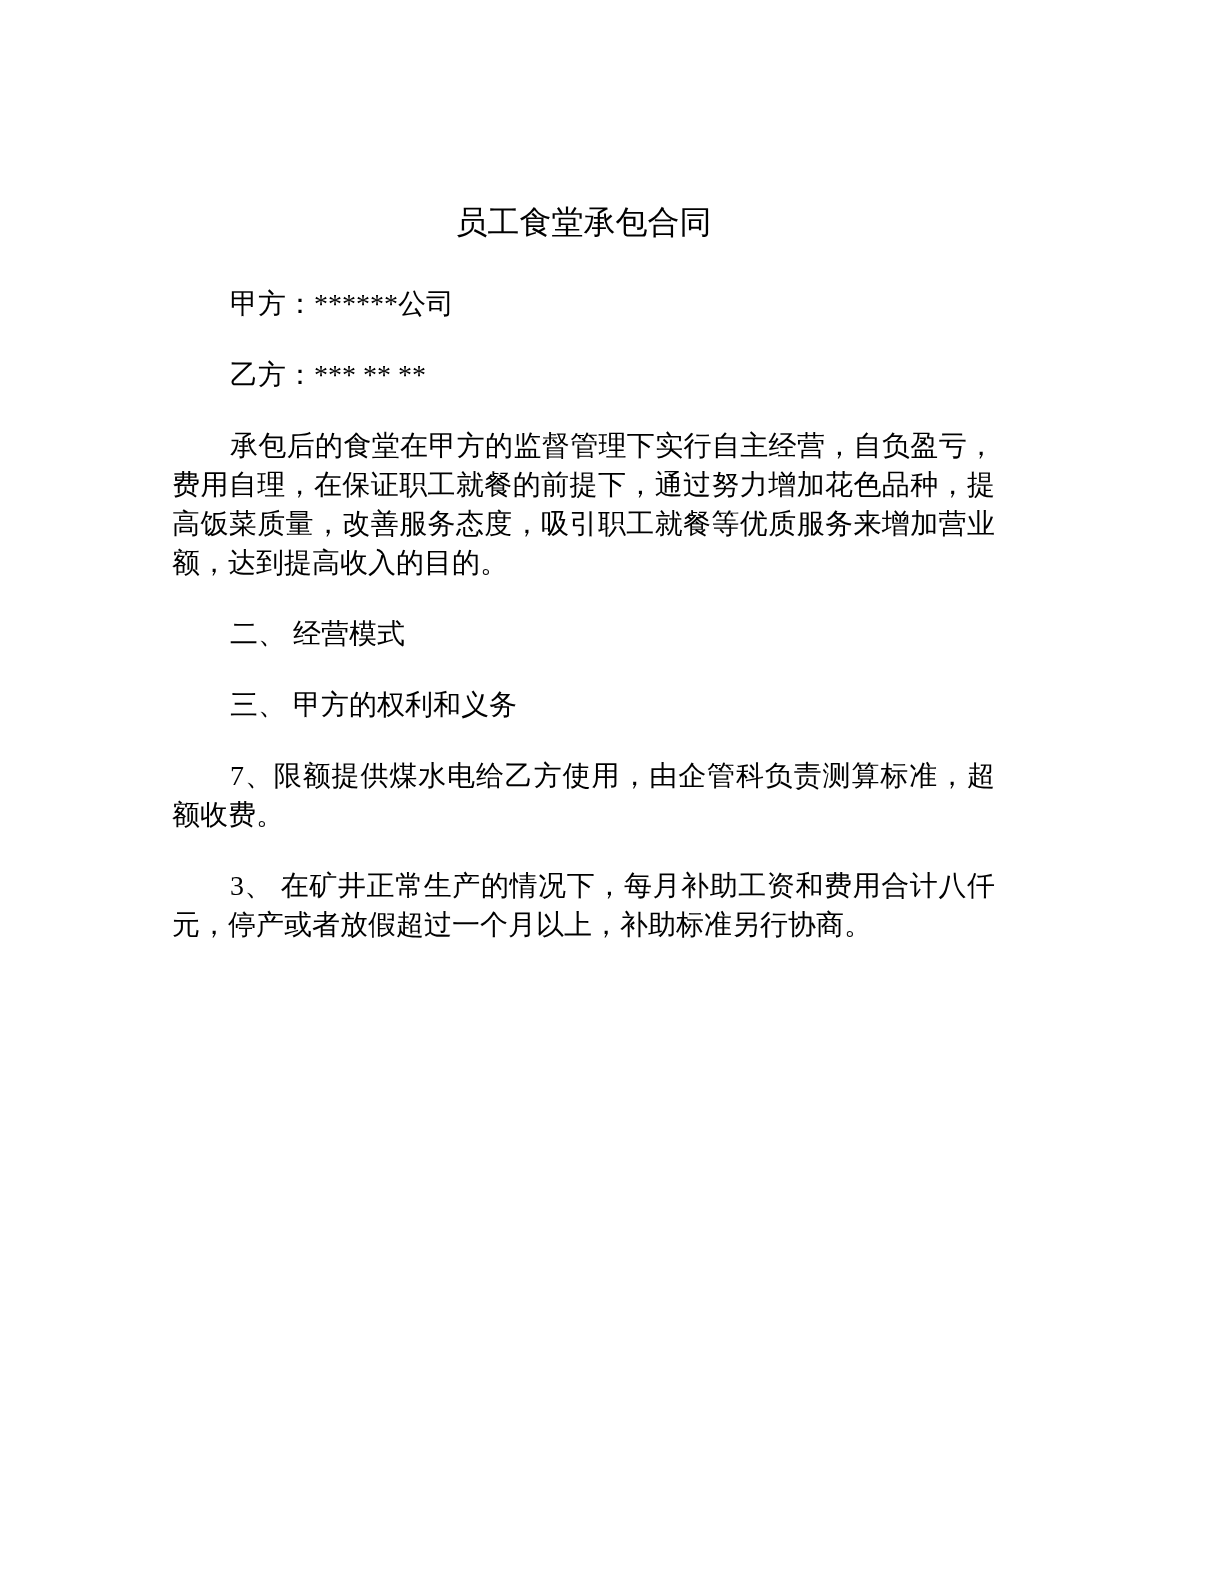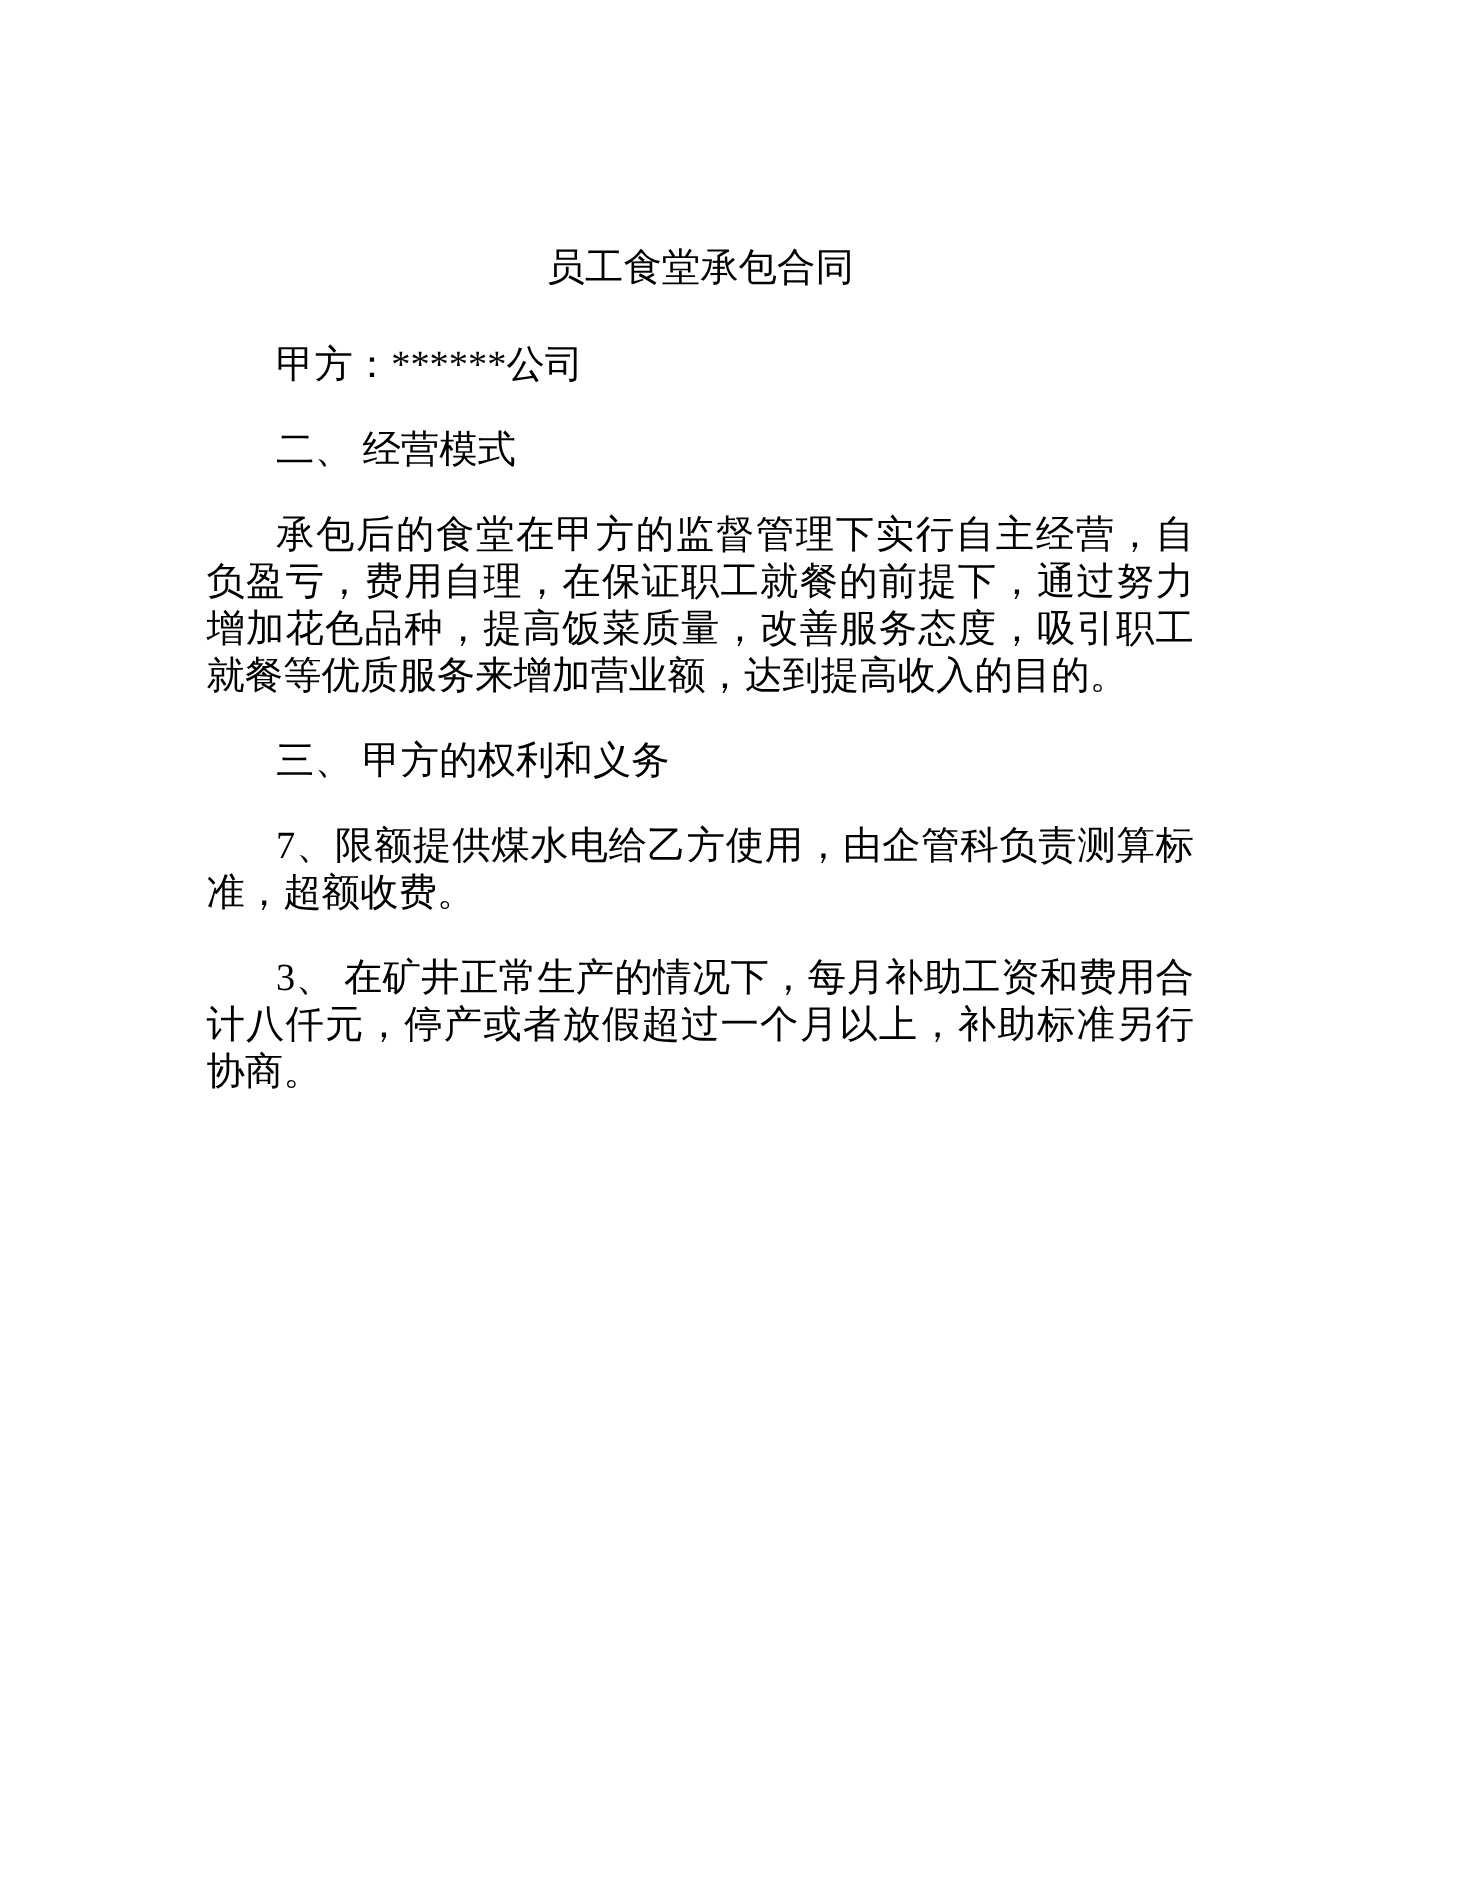--- a/index.html
+++ b/index.html
@@ -19,34 +19,35 @@
     overflow: hidden;
   }
   .doc-title {
     font-size: 32px;
     font-weight: normal;
     line-height: 44px;
     text-align: center;
     margin: 0 0 40px 0;
   }
   .para {
-    font-size: 32px;
+    font-size: 28px;
     line-height: 39px;
     margin: 0 0 32px 0;
     text-align: justify;
     text-indent: 58px;
   }
 </style>
 </head>
 <body>
 
 <div class="page">
 
   <h1 class="doc-title">员工食堂承包合同</h1>
 
   <p class="para">甲方：******公司</p>
+  <p class="para">乙方：*** ** **</p>
+  <p class="para">承包后的食堂在甲方的监督管理下实行自主经营，自负盈亏，费用自理，在保证职工就餐的前提下，通过努力增加花色品种，提高饭菜质量，改善服务态度，吸引职工就餐等优质服务来增加营业额，达到提高收入的目的。</p>
   <p class="para">二、 经营模式</p>
-  <p class="para">承包后的食堂在甲方的监督管理下实行自主经营，自负盈亏，费用自理，在保证职工就餐的前提下，通过努力增加花色品种，提高饭菜质量，改善服务态度，吸引职工就餐等优质服务来增加营业额，达到提高收入的目的。</p>
   <p class="para">三、 甲方的权利和义务</p>
   <p class="para">7、限额提供煤水电给乙方使用，由企管科负责测算标准，超额收费。</p>
   <p class="para">3、 在矿井正常生产的情况下，每月补助工资和费用合计八仟元，停产或者放假超过一个月以上，补助标准另行协商。</p>
 
 </div>
 
 </body></html>

